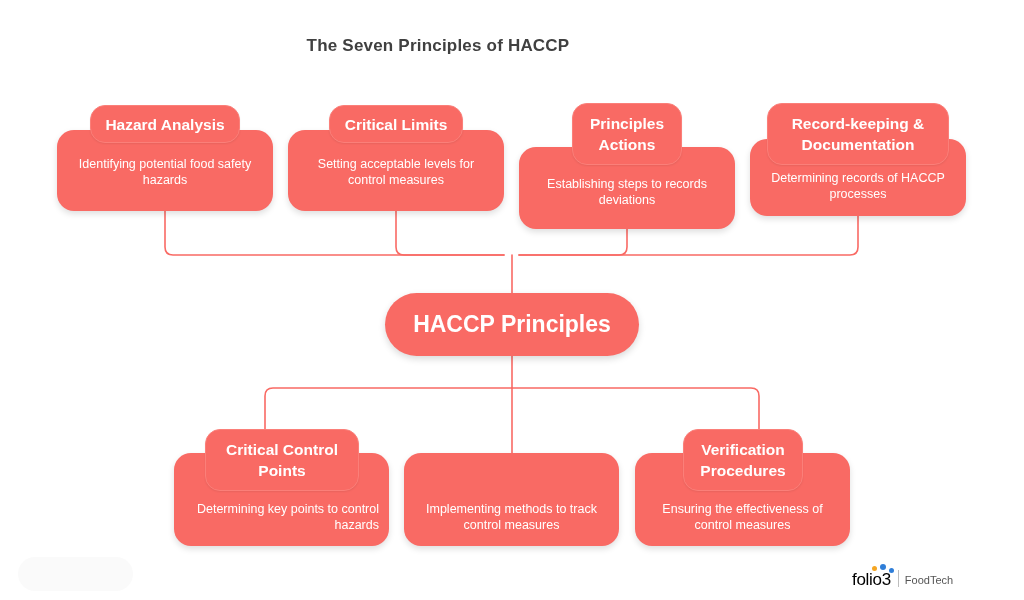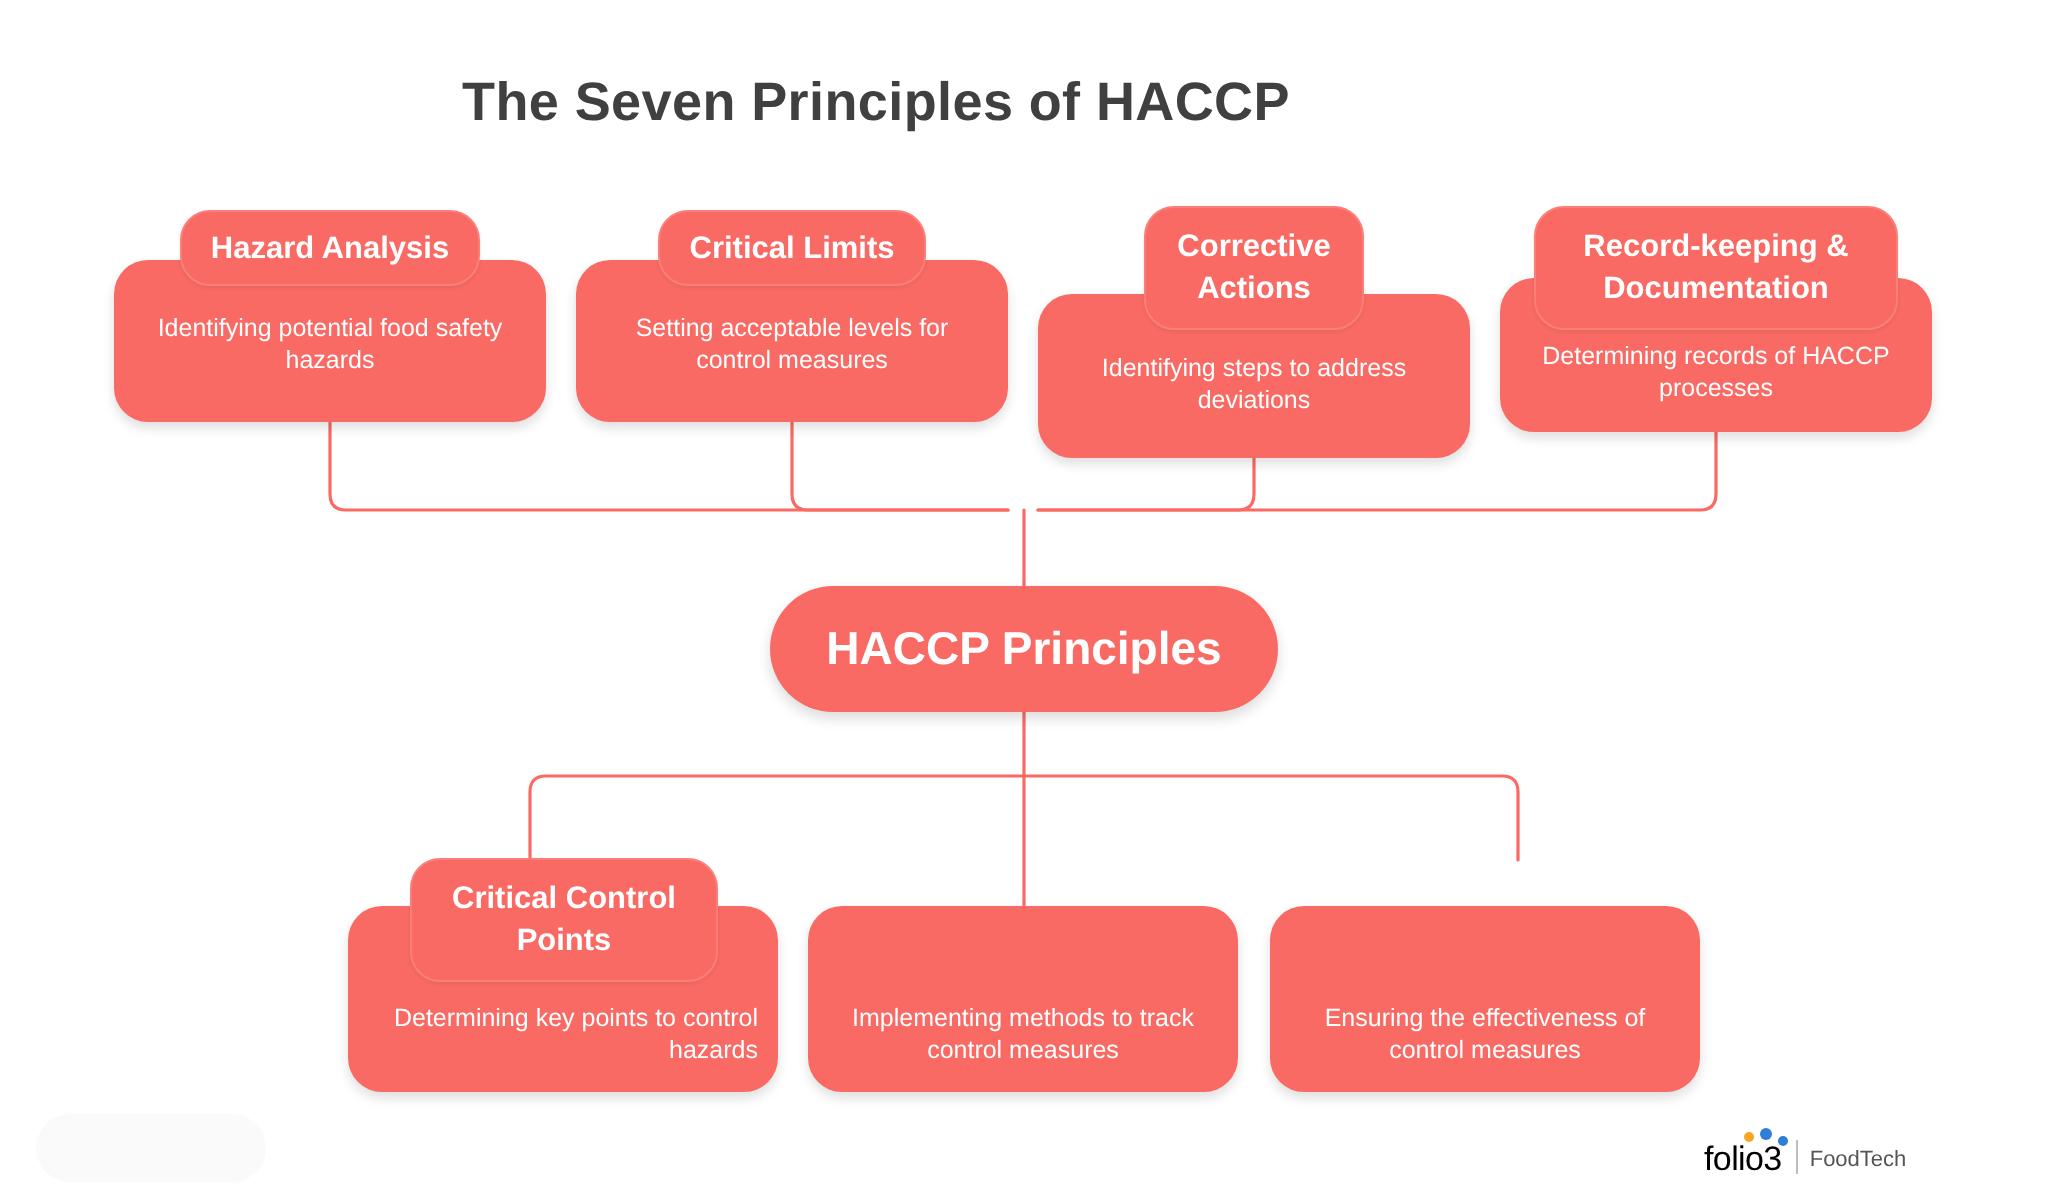--- a/index.html
+++ b/index.html
@@ -6,21 +6,21 @@
   body{
     width:1024px;height:600px;background:#ffffff;
     font-family:"Liberation Sans", sans-serif;
     position:relative;overflow:hidden;
   }
   #canvas{position:absolute;left:0;top:0;width:1024px;height:600px;}
 
   
   .title{
     position:absolute;left:0;top:36px;width:876px;text-align:center;
-    font-size:27px;font-weight:bold;color:#404040;letter-spacing:0.2px;
+    font-size:17px;font-weight:bold;color:#404040;letter-spacing:0.2px;
   }
 
   
   .wires{position:absolute;left:0;top:0;width:1024px;height:600px;}
 
   
   .node{position:absolute;}
   .node-body{
     position:absolute;left:0;top:0;width:100%;
     background:#f96a64;border-radius:17px;
@@ -100,22 +100,22 @@
   </div>
 
   <div class="node" style="left:57px;top:130px;width:216px;height:81px;">
     <div class="node-body" style="height:81px;"></div>
     <div class="node-head" style="left:33px;top:-25px;width:150px;height:38px;">Hazard Analysis</div>
     <div class="node-desc" style="top:26px;">Identifying potential food safety hazards</div>
   </div>
 
   <div class="node" style="left:519px;top:147px;width:216px;height:82px;">
     <div class="node-body" style="height:82px;"></div>
-    <div class="node-head" style="left:53px;top:-44px;width:110px;height:62px;padding:0 6px;">Corrective Actions</div>
-    <div class="node-desc" style="top:29px;">Identifying steps to address deviations</div>
+    <div class="node-head" style="left:53px;top:-44px;width:110px;height:62px;padding:0 6px;">Principles Actions</div>
+    <div class="node-desc" style="top:29px;">Establishing steps to records deviations</div>
   </div>
 
   <div class="node" style="left:750px;top:139px;width:216px;height:77px;">
     <div class="node-body" style="height:77px;"></div>
     <div class="node-head" style="left:17px;top:-36px;width:182px;height:62px;padding:0 8px;">Record-keeping &amp; Documentation</div>
     <div class="node-desc" style="top:31px;">Determining records of HACCP processes</div>
   </div>
 
   <div class="center-node" style="left:385px;top:293px;width:254px;height:63px;">
     <span>HACCP Principles</span>
@@ -127,20 +127,21 @@
     <div class="node-desc" style="top:48px;text-align:right;">Determining key points to control hazards</div>
   </div>
 
   <div class="node" style="left:404px;top:453px;width:215px;height:93px;">
     <div class="node-body" style="height:93px;"></div>
     <div class="node-desc" style="top:48px;">Implementing methods to track control measures</div>
   </div>
 
   <div class="node" style="left:635px;top:453px;width:215px;height:93px;">
     <div class="node-body" style="height:93px;"></div>
+    <div class="node-head" style="left:48px;top:-24px;width:120px;height:62px;padding:0 6px;">Verification Procedures</div>
     <div class="node-desc" style="top:48px;">Ensuring the effectiveness of control measures</div>
   </div>
 
   <div class="logo">
     <div class="logo-mark">
       <span class="logo-dot dot-a"></span>
       <span class="logo-dot dot-b"></span>
       <span class="logo-dot dot-c"></span>
       <span class="logo-word">folio3</span>
     </div>

